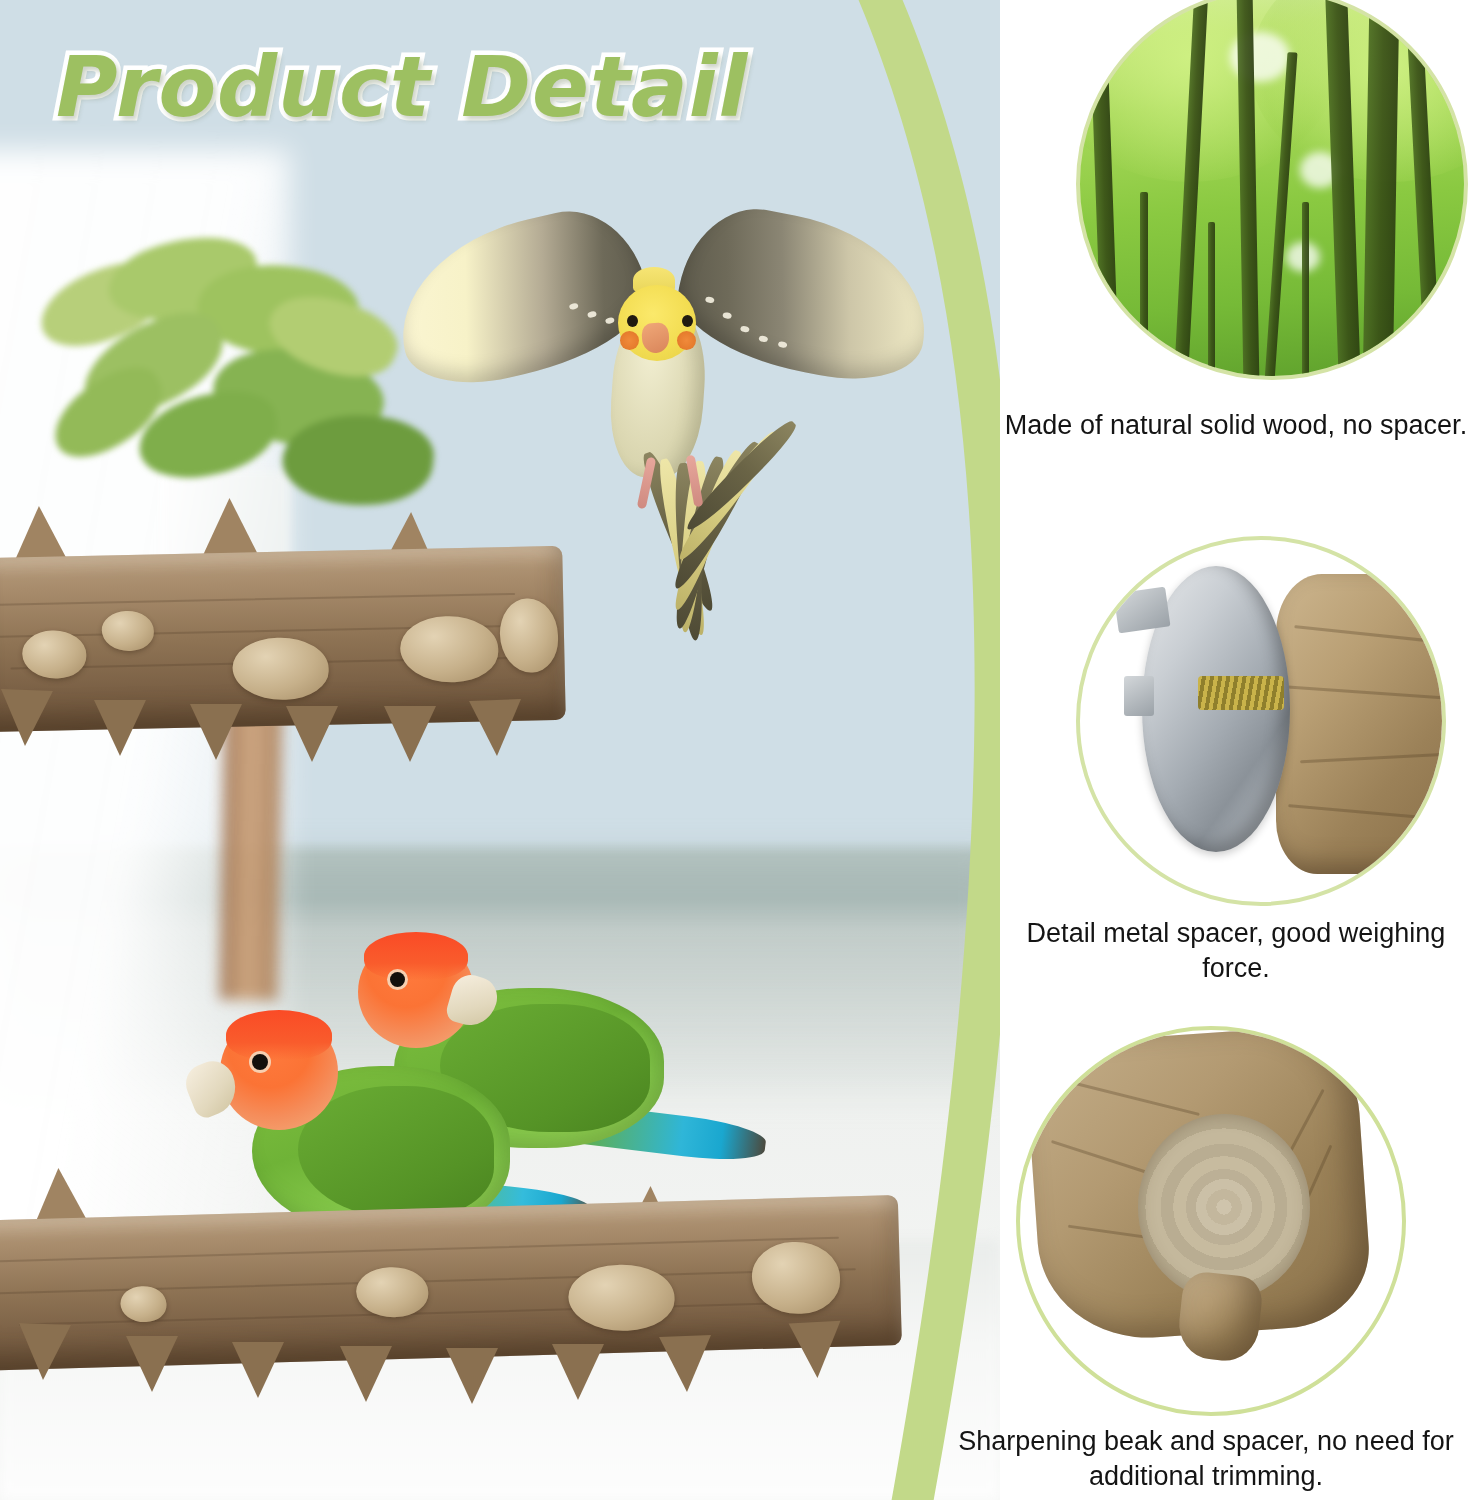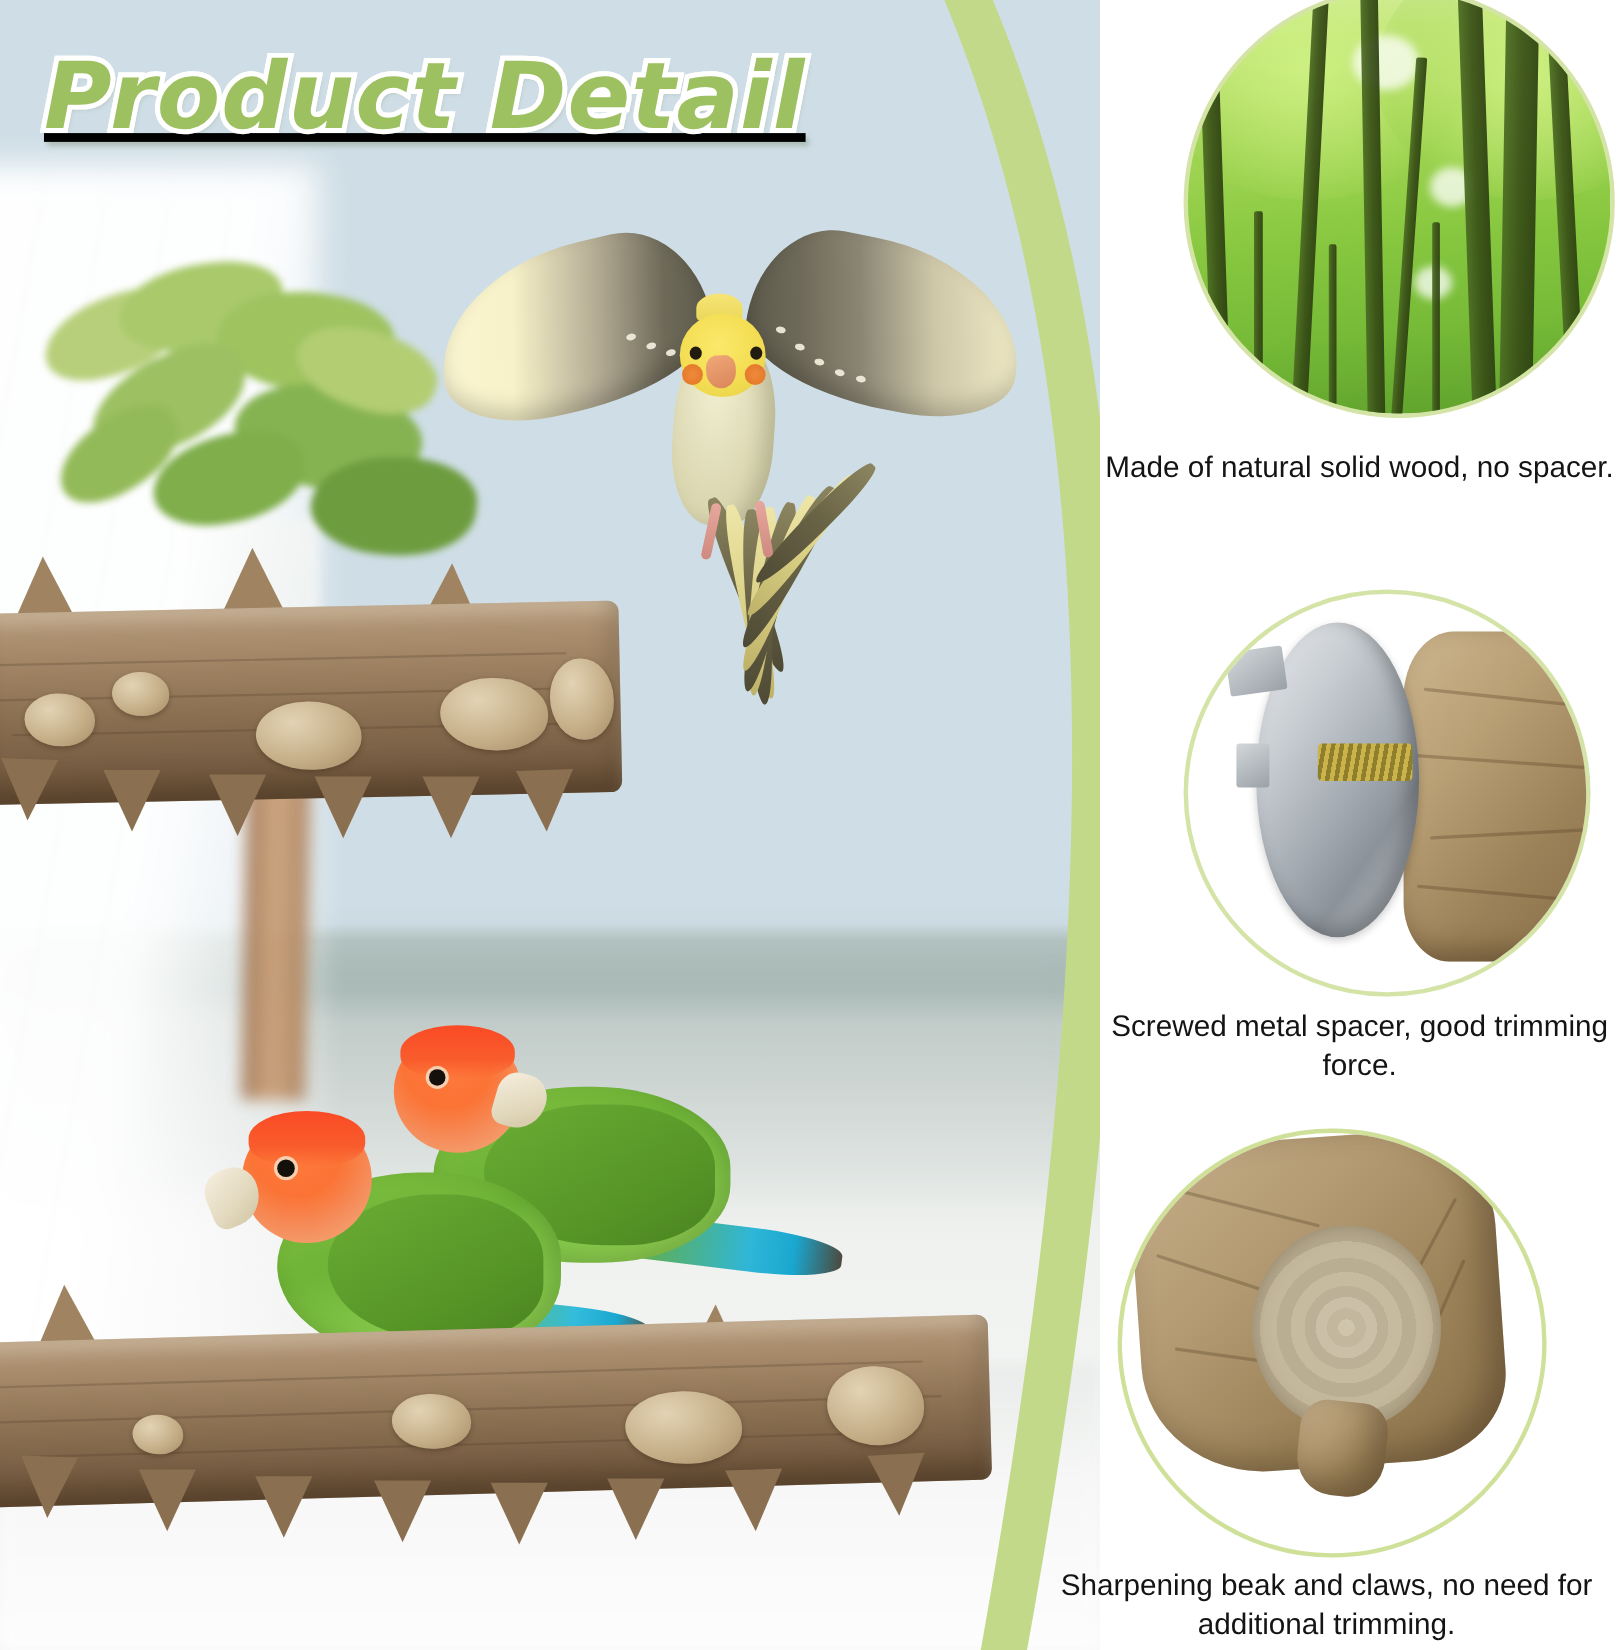--- a/index.html
+++ b/index.html
@@ -95,21 +95,21 @@
      background:linear-gradient(150deg,#f7efe0,#e2d8bd 60%,#cfc39f);}
   .lb-tail{position:absolute;border-radius:8px 40% 40% 8px;}
   .lb-wing{position:absolute;border-radius:50% 46% 40% 54%;
      background:linear-gradient(150deg,#6aad34,#559326 70%,#4a8420);}
   .lb-leg{position:absolute;width:7px;height:26px;background:#b4ada0;border-radius:4px;}
 
   
   .divider{position:absolute;left:790px;top:-10px;width:300px;height:1520px;pointer-events:none;}
 
   
-  .title-wrap{position:absolute;left:40px;top:38px;width:830px;height:110px;text-decoration:underline;}
+  .title-wrap{position:absolute;left:56px;top:38px;width:830px;height:110px;}
   .title{font-size:84px;font-weight:bold;font-style:italic;letter-spacing:1px;
      font-family:"DejaVu Sans","Liberation Sans",sans-serif;
      color:#9dc061;
      -webkit-text-stroke:9px #ffffff;paint-order:stroke fill;
      text-shadow:3px 4px 5px rgba(90,110,70,.30);white-space:nowrap;}
 
   
   .right-panel{position:absolute;left:1000px;top:0;width:472px;height:1500px;background:#ffffff;}
 
   .feature{position:absolute;left:0;width:472px;}
@@ -323,34 +323,34 @@
           <div class="woodgrain" style="left:18px;top:60px;width:170px;height:3px;transform:rotate(6deg);"></div>
           <div class="woodgrain" style="left:10px;top:118px;width:190px;height:3px;transform:rotate(4deg);"></div>
           <div class="woodgrain" style="left:24px;top:182px;width:165px;height:3px;transform:rotate(-3deg);"></div>
           <div class="woodgrain" style="left:12px;top:238px;width:180px;height:3px;transform:rotate(5deg);"></div>
         </div>
         <div class="spacer-disc" style="left:62px;top:26px;width:148px;height:286px;"></div>
         <div class="spacer-nut" style="left:36px;top:50px;width:52px;height:40px;transform:rotate(-8deg);"></div>
         <div class="spacer-nut" style="left:44px;top:136px;width:30px;height:40px;"></div>
         <div class="spacer-screw" style="left:118px;top:136px;width:86px;height:34px;"></div>
       </div>
-      <div class="caption" style="top:916px;">Screwed metal spacer, good trimming force.</div>
+      <div class="caption" style="top:916px;">Detail metal spacer, good weighing force.</div>
     </div>
 
     <div class="feature" style="top:0;">
       <div class="circle" style="left:16px;top:1026px;width:390px;height:390px;border-color:#cfe099;">
         <div class="wood-log" style="left:14px;top:4px;width:330px;height:300px;
              border-radius:24% 30% 26% 34%;transform:rotate(-4deg);">
           <div class="woodgrain" style="left:24px;top:56px;width:150px;height:3px;transform:rotate(18deg);"></div>
           <div class="woodgrain" style="left:16px;top:120px;width:130px;height:3px;transform:rotate(22deg);"></div>
           <div class="woodgrain" style="left:30px;top:196px;width:140px;height:3px;transform:rotate(12deg);"></div>
           <div class="woodgrain" style="left:236px;top:96px;width:78px;height:3px;transform:rotate(-58deg);"></div>
           <div class="woodgrain" style="left:248px;top:150px;width:70px;height:3px;transform:rotate(-62deg);"></div>
         </div>
         <div class="cut-face" style="left:118px;top:84px;width:172px;height:186px;"></div>
         <div class="wood-log" style="left:160px;top:244px;width:80px;height:86px;
              border-radius:30% 30% 42% 42%;transform:rotate(6deg);"></div>
       </div>
-      <div class="caption wide" style="top:1424px;">Sharpening beak and claws, no need for additional trimming.</div>
+      <div class="caption wide" style="top:1424px;">Sharpening beak and spacer, no need for additional trimming.</div>
     </div>
 
   </div>
 </div>
 
 </body></html>

